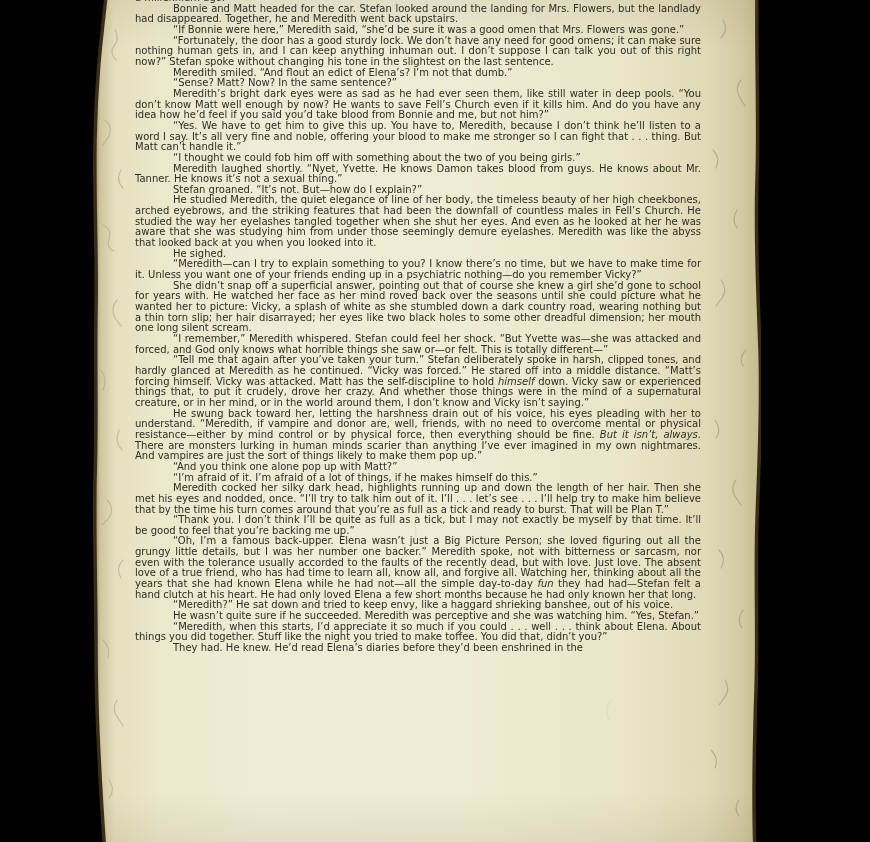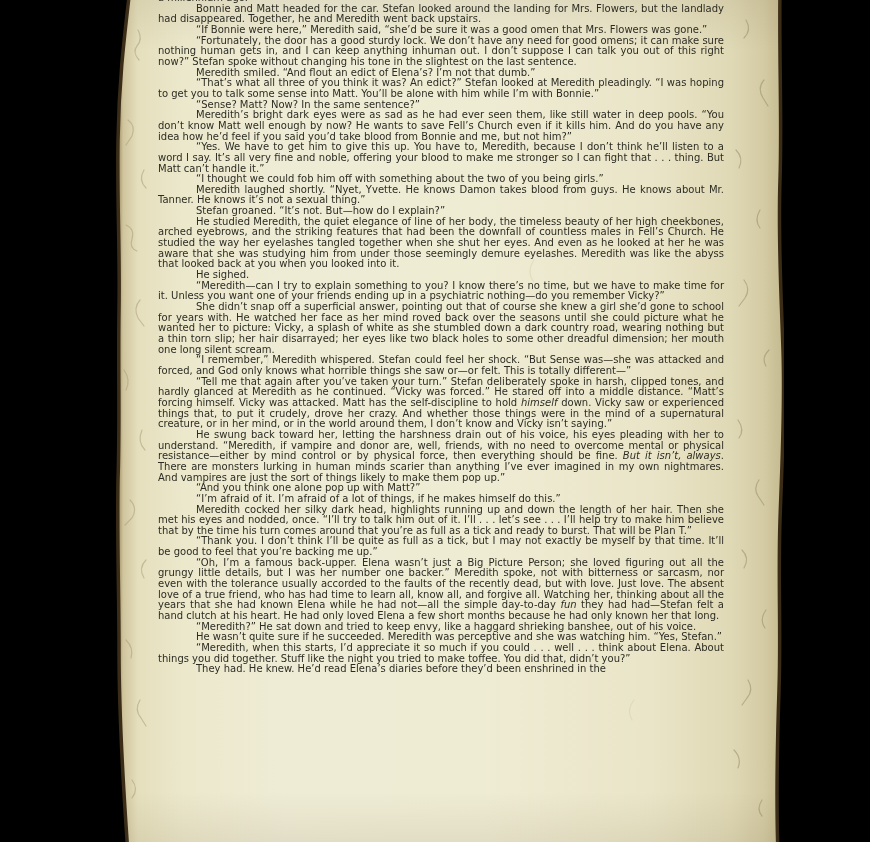--- a/index.html
+++ b/index.html
@@ -10,21 +10,21 @@
   .stage {
     position: relative;
     width: 870px;
     height: 842px;
     background: #000000;
     overflow: hidden;
     font-family: "DejaVu Sans", "Liberation Sans", sans-serif;
   }
   .page {
     position: absolute;
-    left: 114px;
+    left: 91px;
     top: 0;
     width: 670px;
     height: 786px;
   }
   .page-svg {
     position: absolute;
     left: 0;
     top: 0;
     display: block;
   }
@@ -122,32 +122,31 @@
         <path d="M520 700 q-8 10 -2 20"></path>
       </g>
     </svg>
 
     <div class="book-text">
         <p class="no-indent"><span>a millennium ago.</span></p>
         <p><span>Bonnie and Matt headed for the car. Stefan looked around the landing for Mrs. Flowers, but the landlady had disappeared. Together, he and Meredith went back upstairs.</span></p>
         <p><span>“If Bonnie were here,” Meredith said, “she’d be sure it was a good omen that Mrs. Flowers was gone.”</span></p>
         <p><span>“Fortunately, the door has a good sturdy lock. We don’t have any need for good omens; it can make sure nothing human gets in, and I can keep anything inhuman out. I don’t suppose I can talk you out of this right now?” Stefan spoke without changing his tone in the slightest on the last sentence.</span></p>
         <p><span>Meredith smiled. “And flout an edict of Elena’s? I’m not that dumb.”</span></p>
-        <p><span>“That’s what all three of you think it was? An edict?” Stefan looked at Meredith pleadingly. “I was hoping to get you to talk some sense into Matt. You’ll be alone with him while I’m with Bonnie.”</span></p>
         <p><span>“Sense? Matt? Now? In the same sentence?”</span></p>
         <p><span>Meredith’s bright dark eyes were as sad as he had ever seen them, like still water in deep pools. “You don’t know Matt well enough by now? He wants to save Fell’s Church even if it kills him. And do you have any idea how he’d feel if you said you’d take blood from Bonnie and me, but not him?”</span></p>
         <p><span>“Yes. We have to get him to give this up. You have to, Meredith, because I don’t think he’ll listen to a word I say. It’s all very fine and noble, offering your blood to make me stronger so I can fight that . . . thing. But Matt can’t handle it.”</span></p>
         <p><span>“I thought we could fob him off with something about the two of you being girls.”</span></p>
         <p><span>Meredith laughed shortly. “Nyet, Yvette. He knows Damon takes blood from guys. He knows about Mr. Tanner. He knows it’s not a sexual thing.”</span></p>
         <p><span>Stefan groaned. “It’s not. But—how do I explain?”</span></p>
         <p><span>He studied Meredith, the quiet elegance of line of her body, the timeless beauty of her high cheekbones, arched eyebrows, and the striking features that had been the downfall of countless males in Fell’s Church. He studied the way her eyelashes tangled together when she shut her eyes. And even as he looked at her he was aware that she was studying him from under those seemingly demure eyelashes. Meredith was like the abyss that looked back at you when you looked into it.</span></p>
         <p><span>He sighed.</span></p>
         <p><span>“Meredith—can I try to explain something to you? I know there’s no time, but we have to make time for it. Unless you want one of your friends ending up in a psychiatric nothing—do you remember Vicky?”</span></p>
         <p><span>She didn’t snap off a superficial answer, pointing out that of course she knew a girl she’d gone to school for years with. He watched her face as her mind roved back over the seasons until she could picture what he wanted her to picture: Vicky, a splash of white as she stumbled down a dark country road, wearing nothing but a thin torn slip; her hair disarrayed; her eyes like two black holes to some other dreadful dimension; her mouth one long silent scream.</span></p>
-        <p><span>“I remember,” Meredith whispered. Stefan could feel her shock. “But Sense was—she was attacked and forced, and God only knows what horrible things she saw or—or felt. This is totally different—”</span></p>
+        <p><span>“I remember,” Meredith whispered. Stefan could feel her shock. “But Yvette was—she was attacked and forced, and God only knows what horrible things she saw or—or felt. This is totally different—”</span></p>
         <p><span>“Tell me that again after you’ve taken your turn.” Stefan deliberately spoke in harsh, clipped tones, and hardly glanced at Meredith as he continued. “Vicky was forced.” He stared off into a middle distance. “Matt’s forcing himself. Vicky was attacked. Matt has the self-discipline to hold </span><em>himself</em><span> down. Vicky saw or experienced things that, to put it crudely, drove her crazy. And whether those things were in the mind of a supernatural creature, or in her mind, or in the world around them, I don’t know and Vicky isn’t saying.”</span></p>
         <p><span>He swung back toward her, letting the harshness drain out of his voice, his eyes pleading with her to understand. “Meredith, if vampire and donor are, well, friends, with no need to overcome mental or physical resistance—either by mind control or by physical force, then everything should be fine. </span><em>But it isn’t, always</em><span>. There are monsters lurking in human minds scarier than anything I’ve ever imagined in my own nightmares. And vampires are just the sort of things likely to make them pop up.”</span></p>
         <p><span>“And you think one alone pop up with Matt?”</span></p>
         <p><span>“I’m afraid of it. I’m afraid of a lot of things, if he makes himself do this.”</span></p>
         <p><span>Meredith cocked her silky dark head, highlights running up and down the length of her hair. Then she met his eyes and nodded, once. “I’ll try to talk him out of it. I’ll . . . let’s see . . . I’ll help try to make him believe that by the time his turn comes around that you’re as full as a tick and ready to burst. That will be Plan T.”</span></p>
         <p><span>“Thank you. I don’t think I’ll be quite as full as a tick, but I may not exactly be myself by that time. It’ll be good to feel that you’re backing me up.”</span></p>
         <p><span>“Oh, I’m a famous back-upper. Elena wasn’t just a Big Picture Person; she loved figuring out all the grungy little details, but I was her number one backer.” Meredith spoke, not with bitterness or sarcasm, nor even with the tolerance usually accorded to the faults of the recently dead, but with love. Just love. The absent love of a true friend, who has had time to learn all, know all, and forgive all. Watching her, thinking about all the years that she had known Elena while he had not—all the simple day-to-day </span><em>fun</em><span> they had had—Stefan felt a hand clutch at his heart. He had only loved Elena a few short months because he had only known her that long.</span></p>
         <p><span>“Meredith?” He sat down and tried to keep envy, like a haggard shrieking banshee, out of his voice.</span></p>
         <p><span>He wasn’t quite sure if he succeeded. Meredith was perceptive and she was watching him. “Yes, Stefan.”</span></p>
         <p><span>“Meredith, when this starts, I’d appreciate it so much if you could . . . well . . . think about Elena. About things you did together. Stuff like the night you tried to make toffee. You did that, didn’t you?”</span></p>

